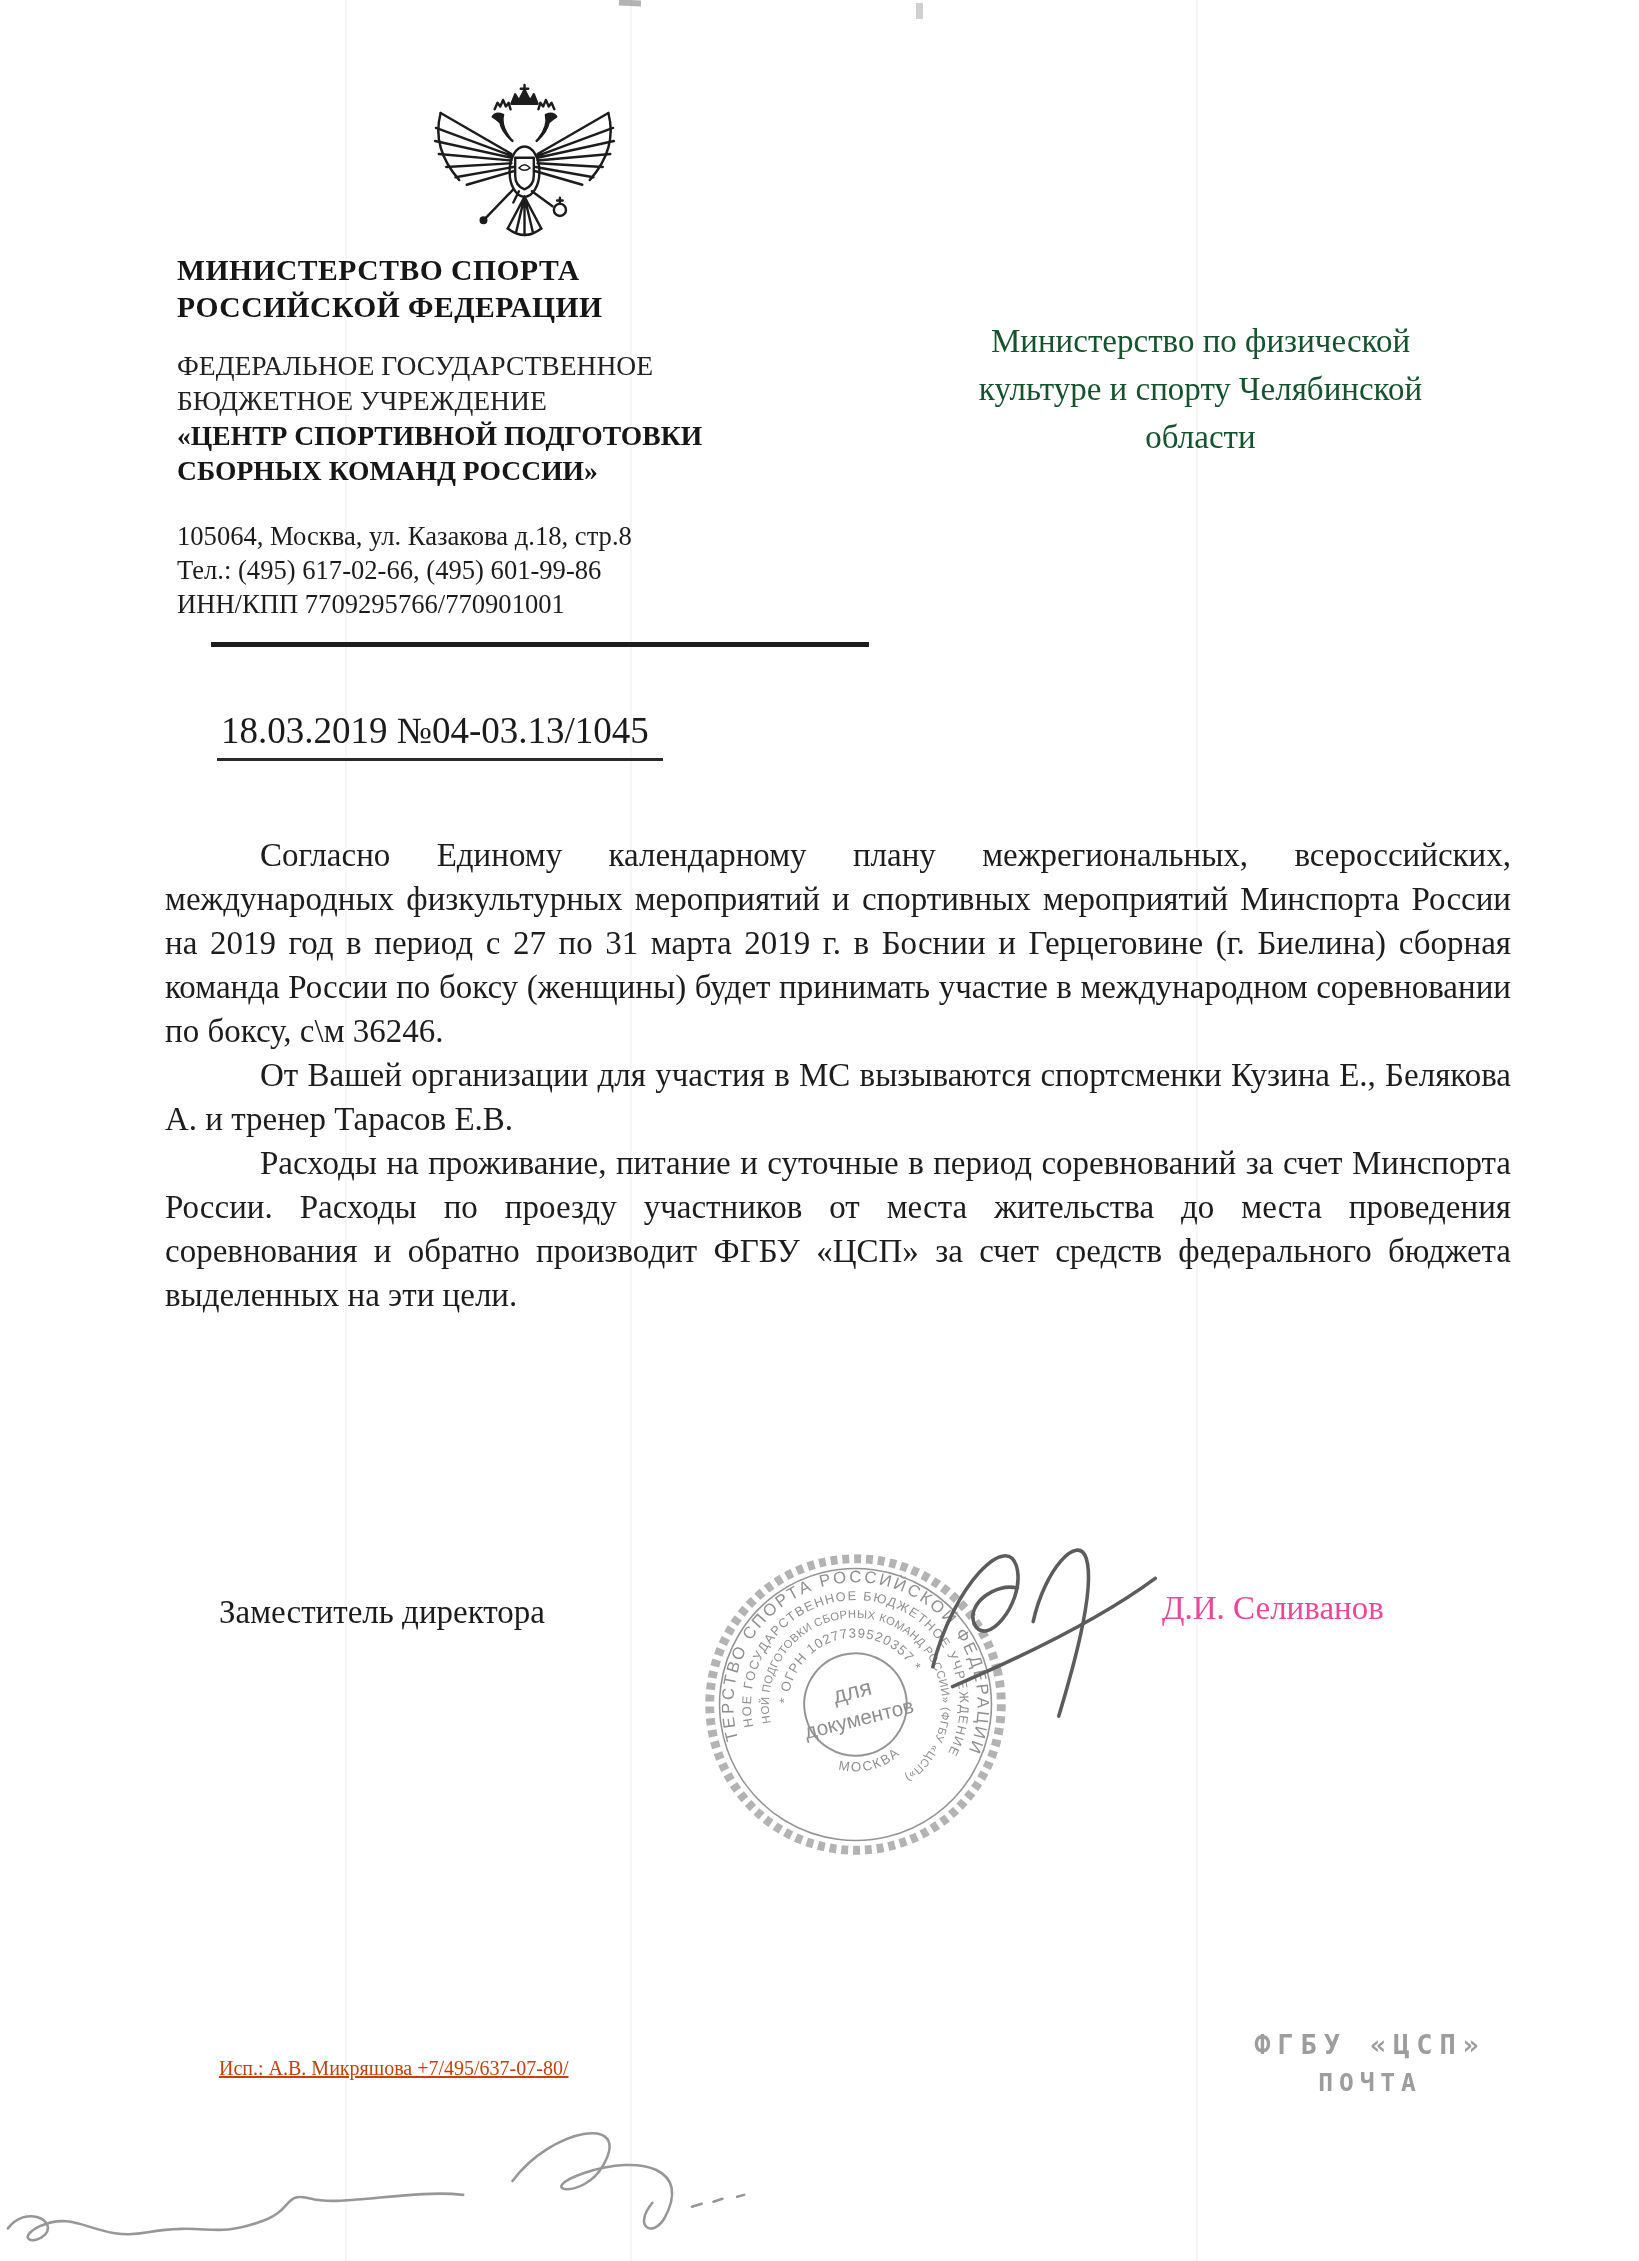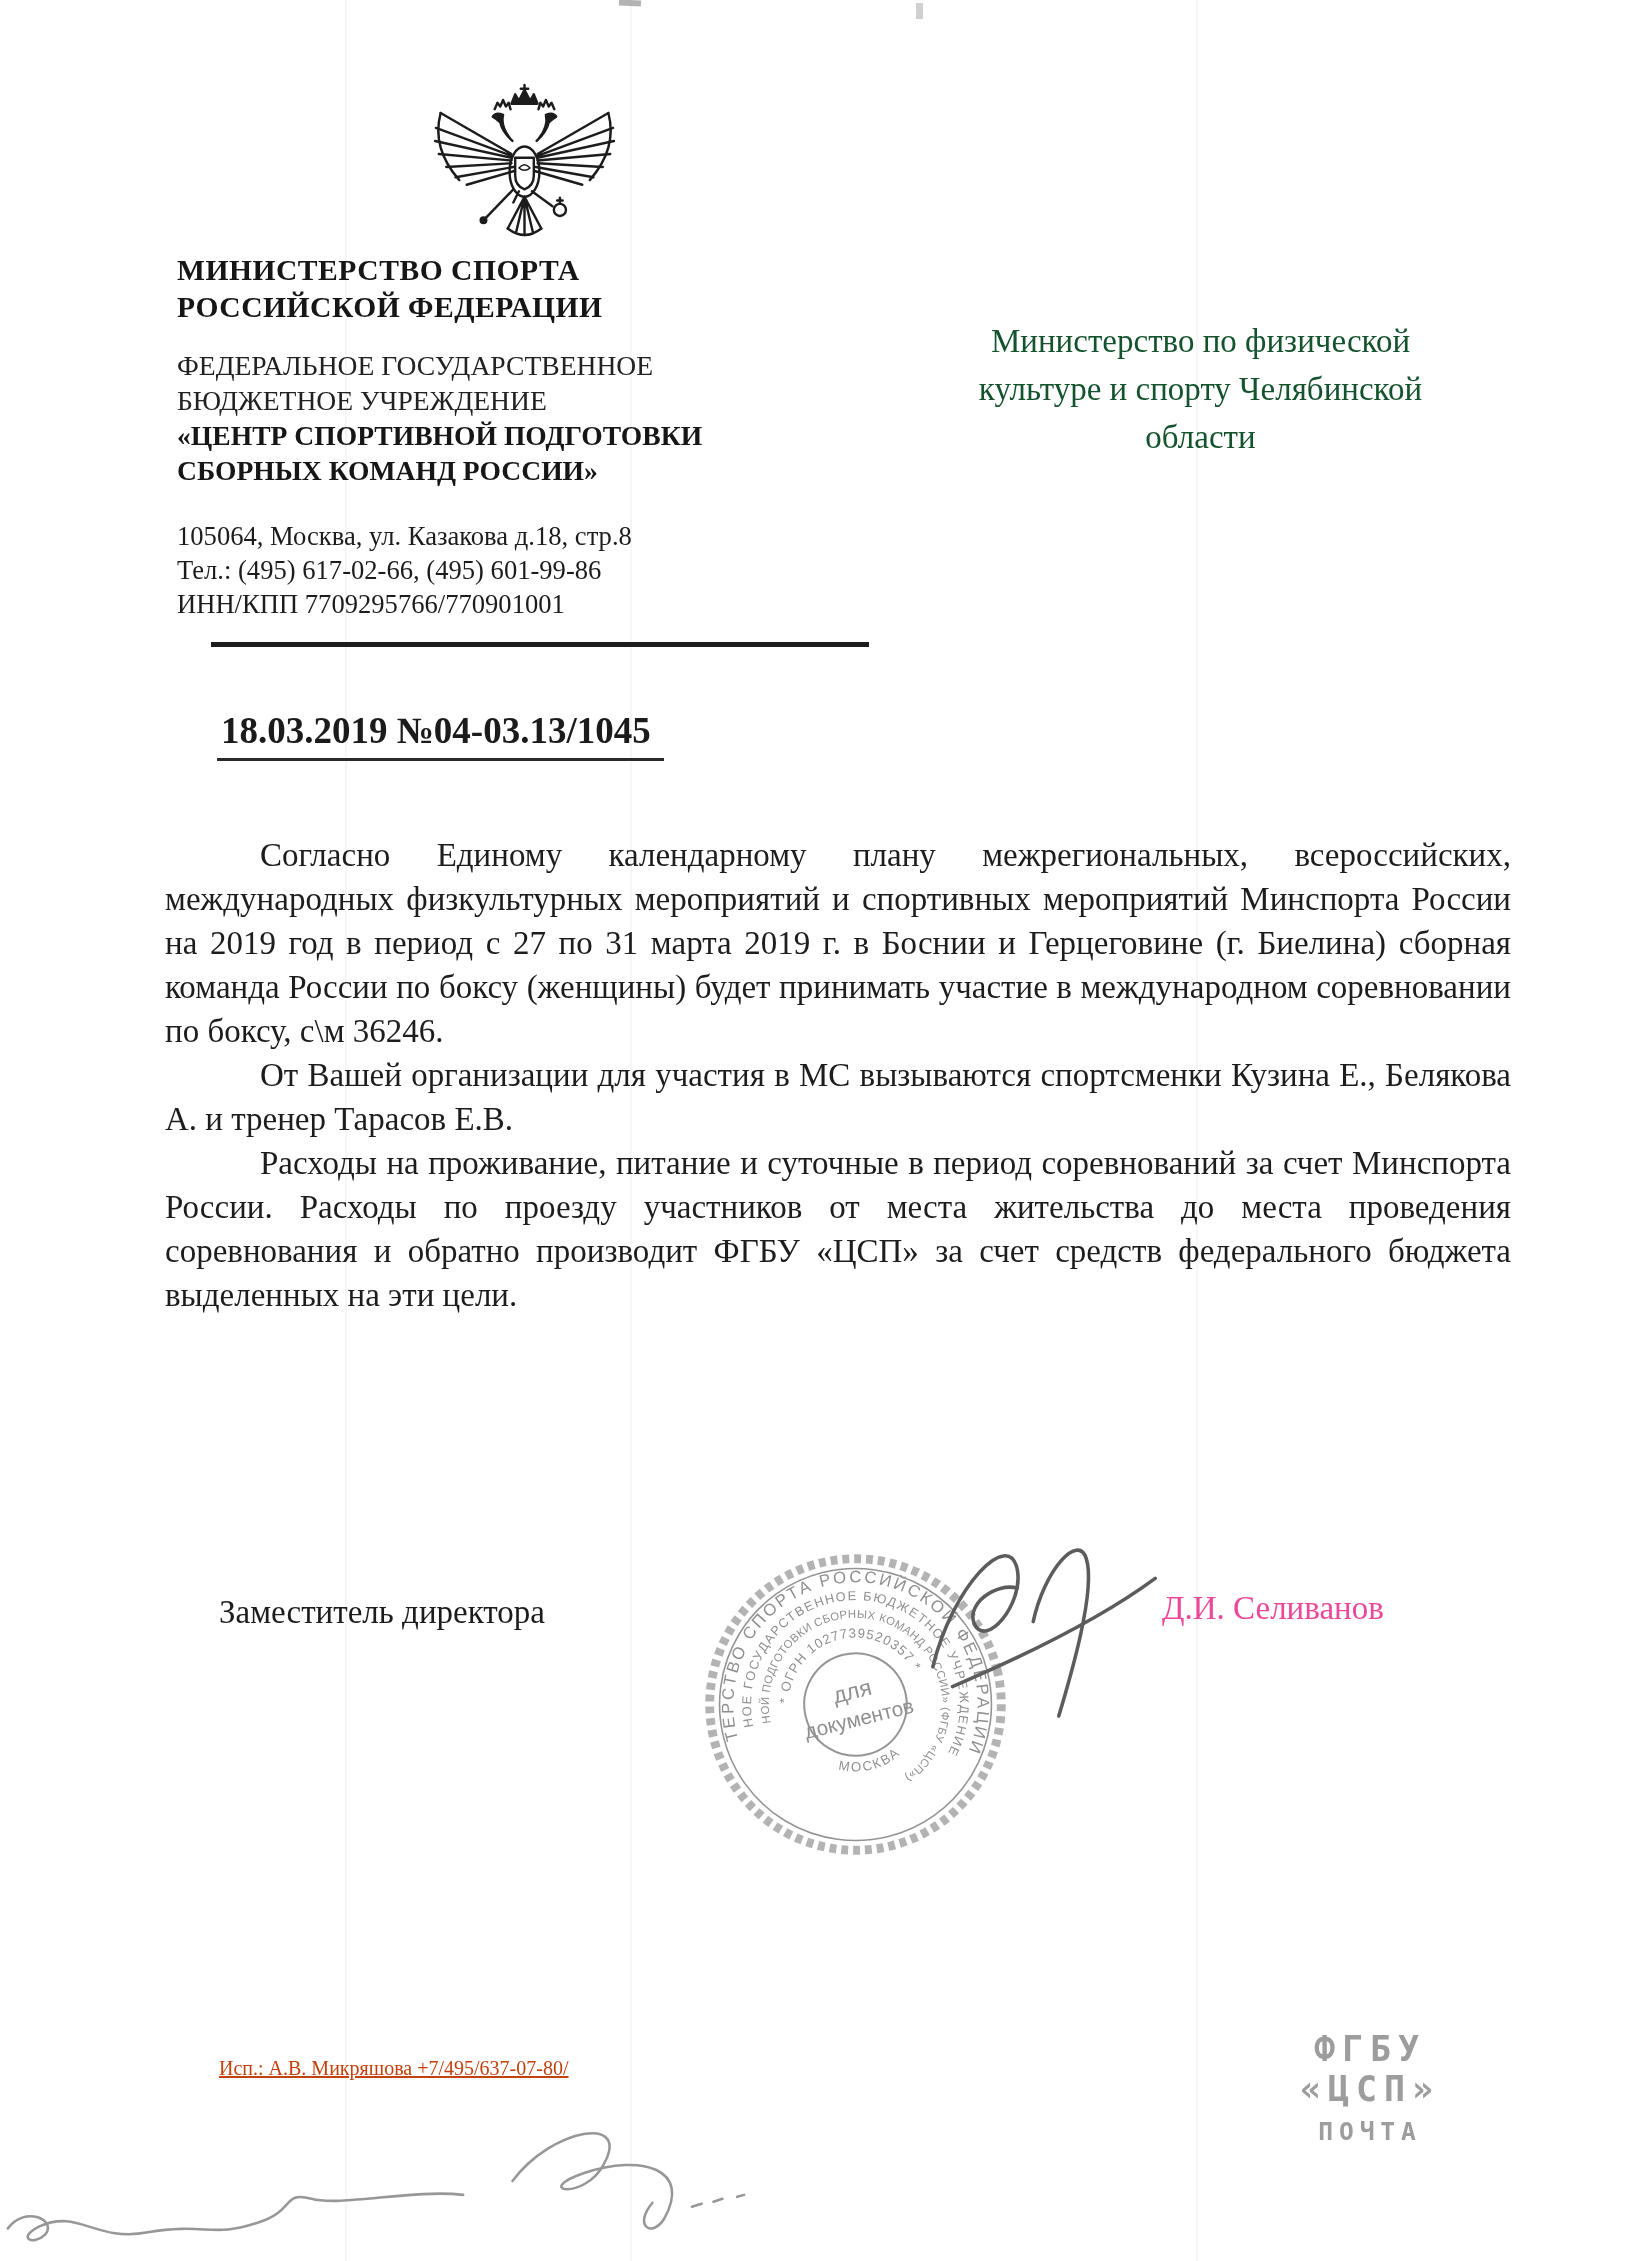--- a/index.html
+++ b/index.html
@@ -31,21 +31,20 @@
     position:absolute;left:887px;top:317px;width:627px;
     text-align:center;font-size:33px;line-height:48px;color:#14532d;
   }
 
   
   .ref{
     position:absolute;left:217px;top:709px;
     font-size:37px;color:#1b1b1b;
     border-bottom:3px solid #2a2a2a;
     padding:0 13.8px 5.9px 3.9px;
-    font-weight:bold;
   }
 
   
   .body-text{
     position:absolute;left:165px;top:833px;width:1346px;
     font-size:33px;line-height:44px;
     text-align:justify;color:#1d1d1d;
   }
   .body-text p{margin:0;text-indent:95px;}
 
@@ -59,21 +58,21 @@
   .handsig{position:absolute;left:921px;top:1517px;width:246px;height:222px;}
   .scrawl-bottom{position:absolute;left:0px;top:2110px;width:818px;height:152px;}
 
   
   .executor{position:absolute;left:219px;top:2057px;font-size:20px;color:#c2410c;text-decoration:underline;}
   .mail-stamp{
     position:absolute;left:1237px;top:2029px;width:266px;text-align:center;
     font-family:"DejaVu Sans Mono","Liberation Mono",monospace;
     color:#9d9d9d;font-weight:bold;
   }
-  .mail-stamp .l1{font-size:35px;letter-spacing:6.9px;}
+  .mail-stamp .l1{font-size:27px;letter-spacing:6.9px;}
   .mail-stamp .l2{font-size:24.6px;letter-spacing:5.9px;margin-top:7.9px;}
 </style>
 </head>
 <body>
 
 <div class="page">
 
   <div class="scanline" style="left:345px"></div>
   <div class="scanline" style="left:630px"></div>
   <div class="scanline" style="left:1196px"></div>

